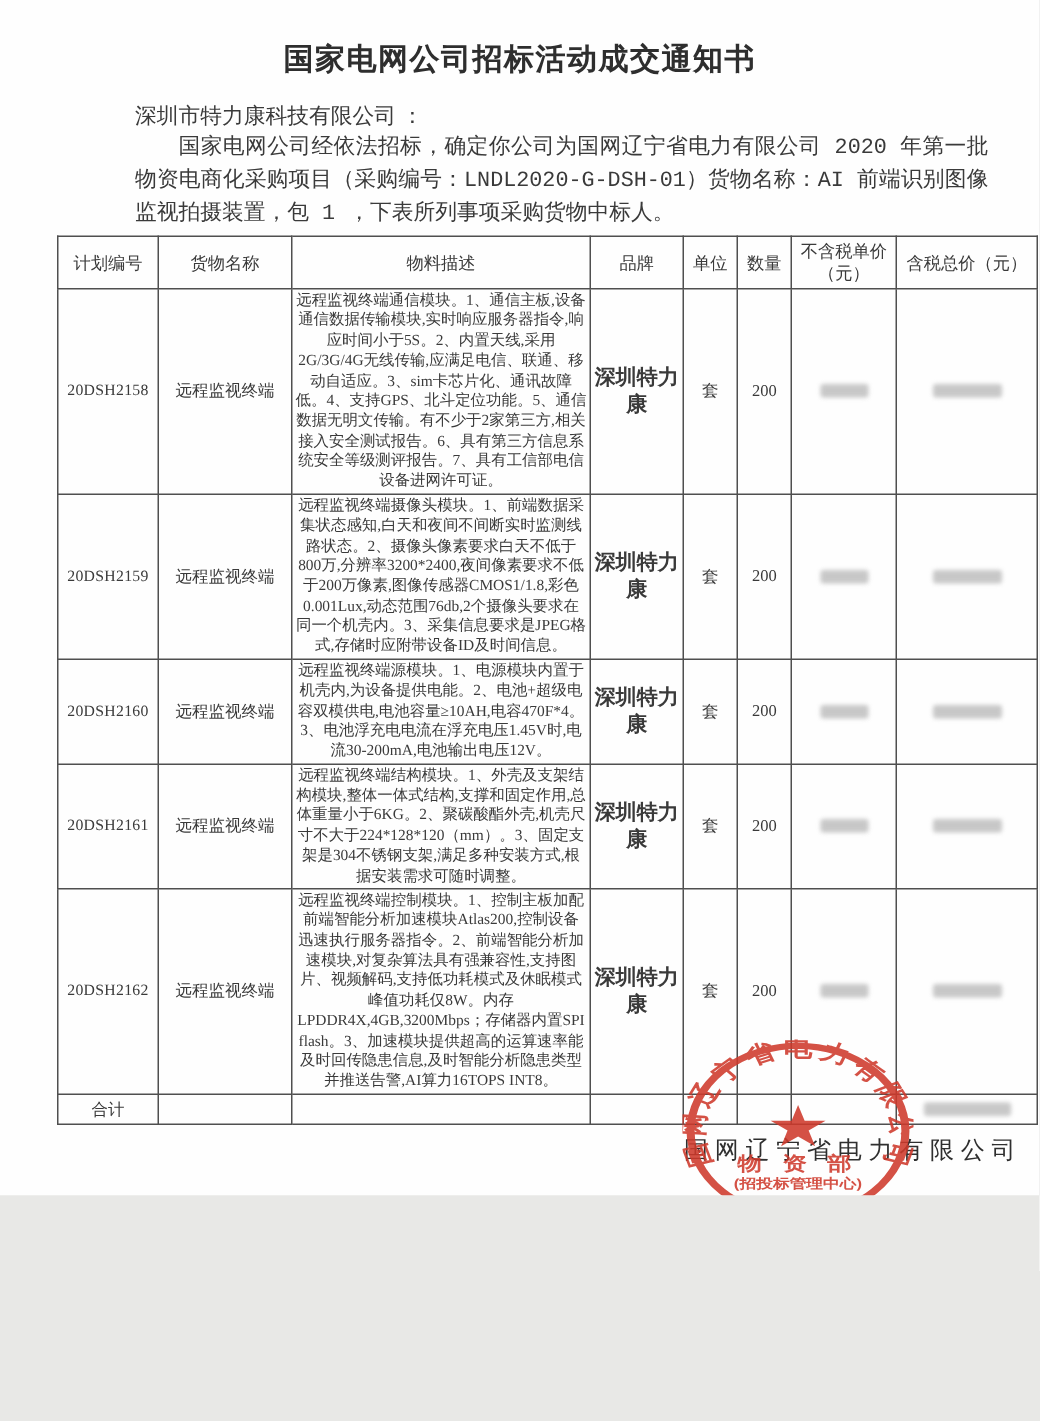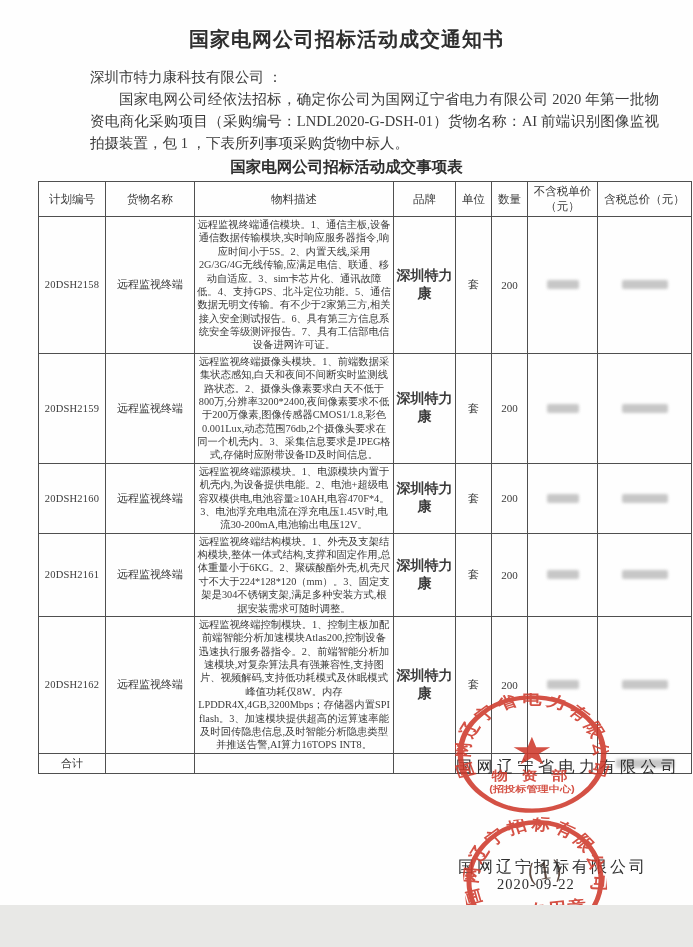--- a/index.html
+++ b/index.html
@@ -1,18 +1,18 @@
 <!DOCTYPE html>
 <html><head>
 <meta charset="utf-8">
 <style>
   html,body{margin:0;padding:0;background:#e8e8e6;}
   .page{
     position:relative;
-    width:693px;height:905px;
+    width:693px;height:797px;
     margin:0 auto;
     background:#fefefe;
     overflow:hidden;
     font-family:"Liberation Serif","DejaVu Serif",serif;
     color:#3a3a3a;
   }
   .title{
     margin:26px 0 0 0;
     text-align:center;
     font-size:20px;
@@ -23,20 +23,21 @@
   .recipient{
     margin:15px 36px 0 90px;
     font-size:14.5px;
   }
   .intro{
     margin:1px 34px 0 90px;
     font-size:14.5px;
     line-height:1.52;
     text-indent:2em;
     text-align:justify;
+    font-family:Liberation Mono, monospace;
   }
   .table-title{
     margin:3px 0 0 0;
     text-align:center;
     font-size:15.5px;
     font-weight:bold;
     color:#2e2e2e;
   }
   table.award{
     margin:3px 0 0 38px;
@@ -101,21 +102,20 @@
 <body>
 
 <div class="page">
 
   <h1 class="title">国家电网公司招标活动成交通知书</h1>
 
   <div class="recipient">深圳市特力康科技有限公司 ：</div>
 
   <p class="intro">国家电网公司经依法招标，确定你公司为国网辽宁省电力有限公司 2020 年第一批物资电商化采购项目（采购编号：LNDL2020-G-DSH-01）货物名称：AI 前端识别图像监视拍摄装置，包 1 ，下表所列事项采购货物中标人。</p>
 
-  <div class="table-title">国家电网公司招标活动成交事项表</div>
 
   <table class="award">
     <colgroup>
       <col style="width:67px">
         <col style="width:89px">
         <col style="width:199px">
         <col style="width:62px">
       <col style="width:36px">
         <col style="width:36px">
         <col style="width:70px">

